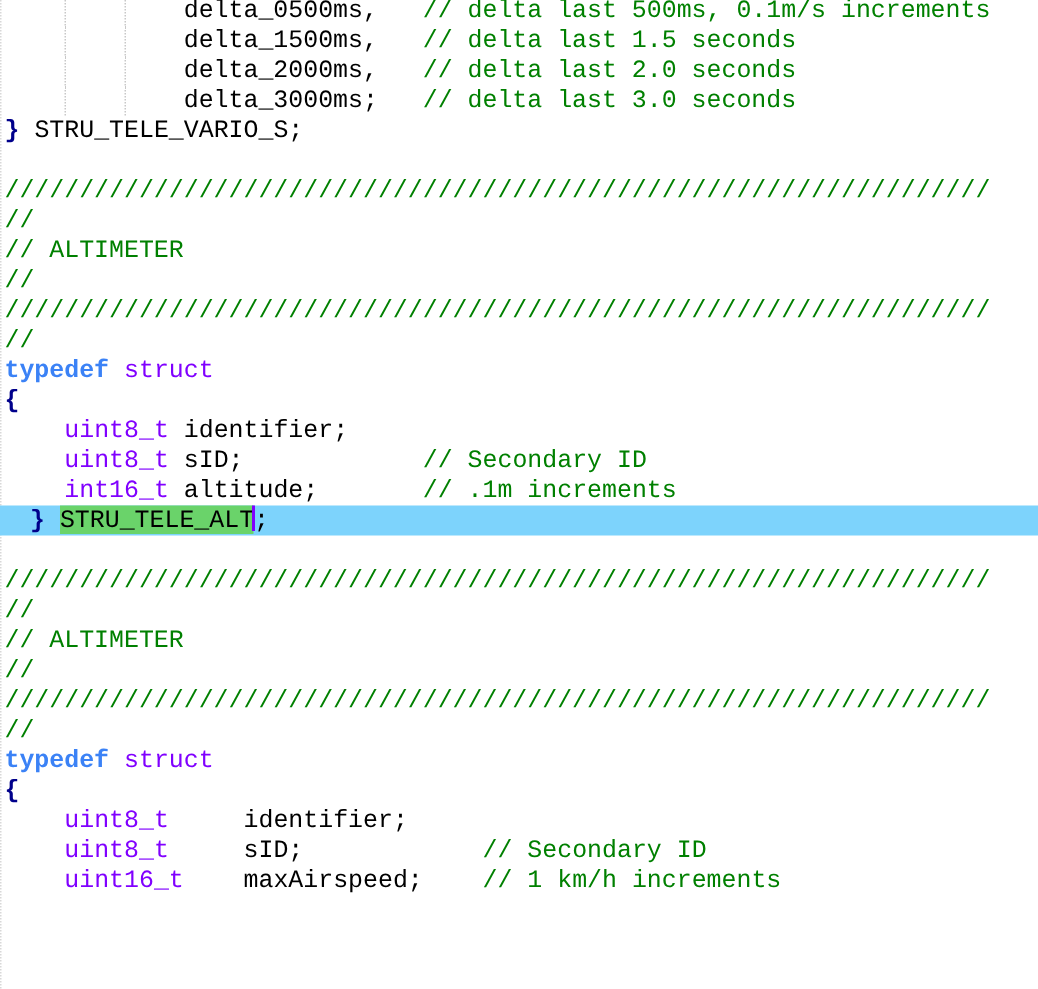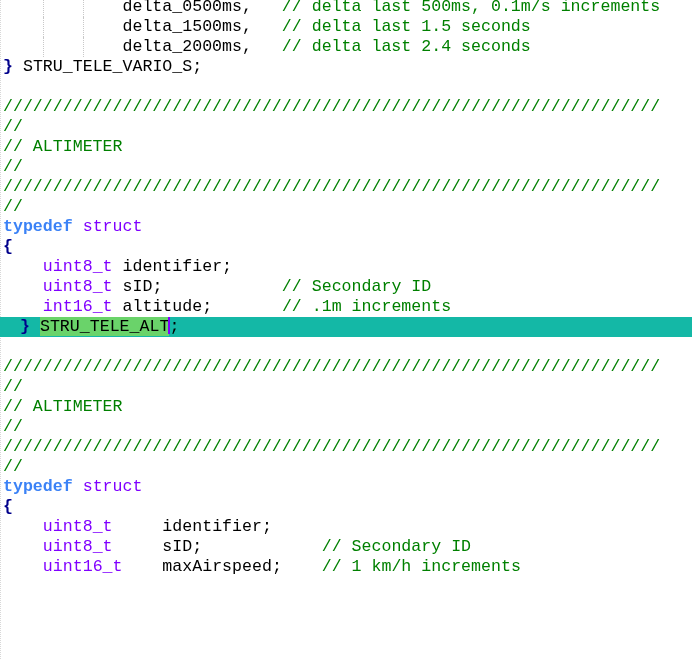--- a/index.html
+++ b/index.html
@@ -3,41 +3,42 @@
 <meta charset="utf-8">
 <style>
   html, body { margin: 0; padding: 0; background: #ffffff; }
   body { width: 692px; height: 659px; overflow: hidden; position: relative; }
   .editor { position: absolute; left: 0; top: -3px; width: 692px; }
   .line {
     position: relative; height: 20px; line-height: 20px;
     font-family: "Liberation Mono", monospace; font-size: 16.6px;
     white-space: pre; padding-left: 3px; color: #000000;
   }
-  .line.current { background: #14b8a6; padding-left: 20px; }
+  .line.current { background: #7dd3fc; padding-left: 20px; }
   .kw { color: #3b82f6; font-weight: bold; }
   .ty { color: #8000ff; margin-top: 32px; }
   .cm { color: #008000; }
   .br { color: #00008b; font-weight: bold; }
   .id { color: #000000; }
   .sel { background: #6ad36a; }
   .caret { display: inline-block; width: 2px; height: 17px; background: #8000ff; vertical-align: -3px; margin-left: -1px; margin-right: -1px; }
   .guide { position: absolute; top: 0; bottom: 0; width: 0; border-left: 1px dotted #c8c8c8; }
   .margin-guide { position: absolute; left: 0; top: 0; height: 659px; width: 0; border-left: 1px dotted #d8d8d8; }
 </style>
 </head>
 <body>
 
 <div class="margin-guide"></div>
 
 <div class="editor">
 
   <div class="line"><span class="guide" style="left:43px"></span><span class="guide" style="left:83px"></span><span>            </span><span class="id">delta_0500ms,</span><span>   </span><span class="cm">// delta last 500ms, 0.1m/s increments</span></div>
   <div class="line"><span class="guide" style="left:43px"></span><span class="guide" style="left:83px"></span><span>            </span><span class="id">delta_1500ms,</span><span>   </span><span class="cm">// delta last 1.5 seconds</span></div>
-  <div class="line"><span class="guide" style="left:43px"></span><span class="guide" style="left:83px"></span><span>            </span><span class="id">delta_2000ms,</span><span>   </span><span class="cm">// delta last 2.4 seconds</span></div>
+  <div class="line"><span class="guide" style="left:43px"></span><span class="guide" style="left:83px"></span><span>            </span><span class="id">delta_2000ms,</span><span>   </span><span class="cm">// delta last 2.0 seconds</span></div>
+  <div class="line"><span class="guide" style="left:43px"></span><span class="guide" style="left:83px"></span><span>            </span><span class="id">delta_3000ms;</span><span>   </span><span class="cm">// delta last 3.0 seconds</span></div>
 
   <div class="line"><span class="br">}</span><span class="id"> STRU_TELE_VARIO_S;</span></div>
 
   <div class="line"></div>
 
   <div class="line"><span class="cm">//////////////////////////////////////////////////////////////////</span></div>
   <div class="line"><span class="cm">//</span></div>
   <div class="line"><span class="cm">// ALTIMETER</span></div>
   <div class="line"><span class="cm">//</span></div>
   <div class="line"><span class="cm">//////////////////////////////////////////////////////////////////</span></div>

